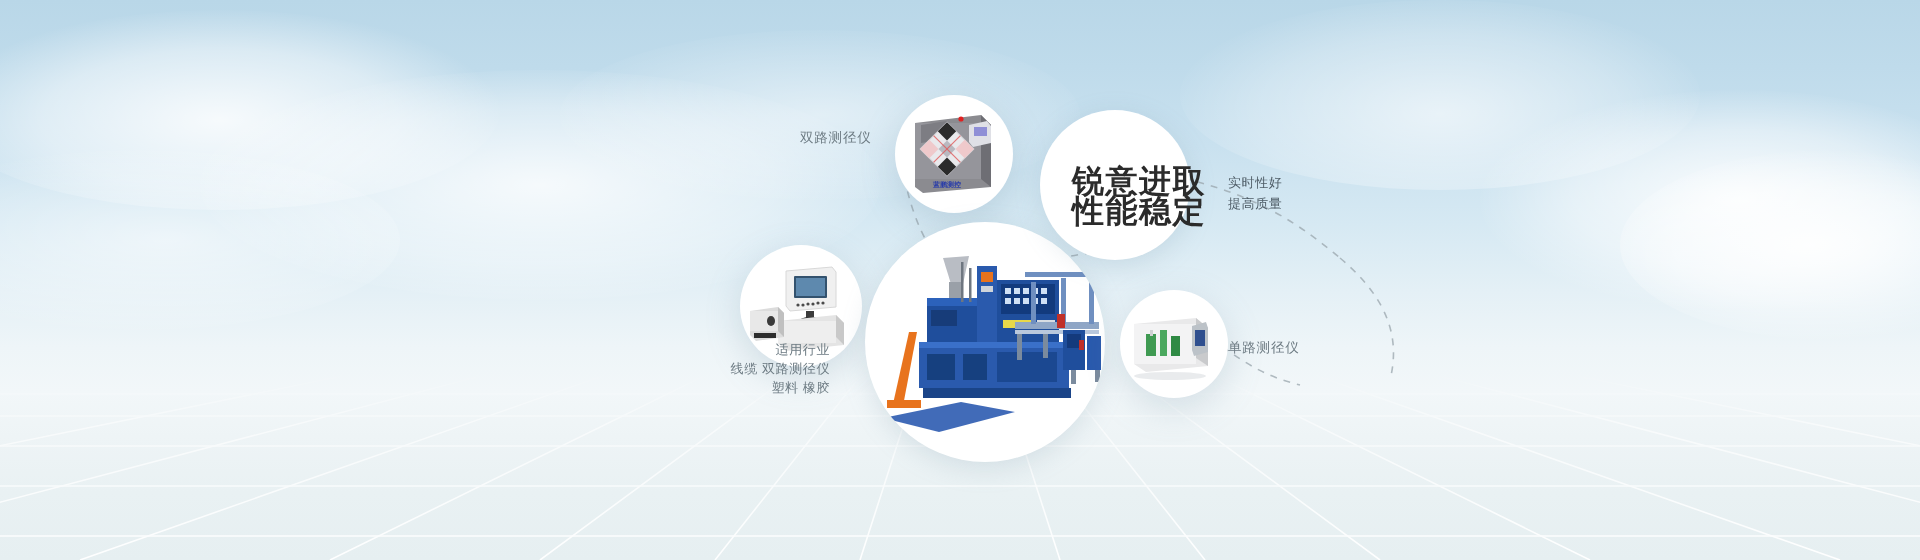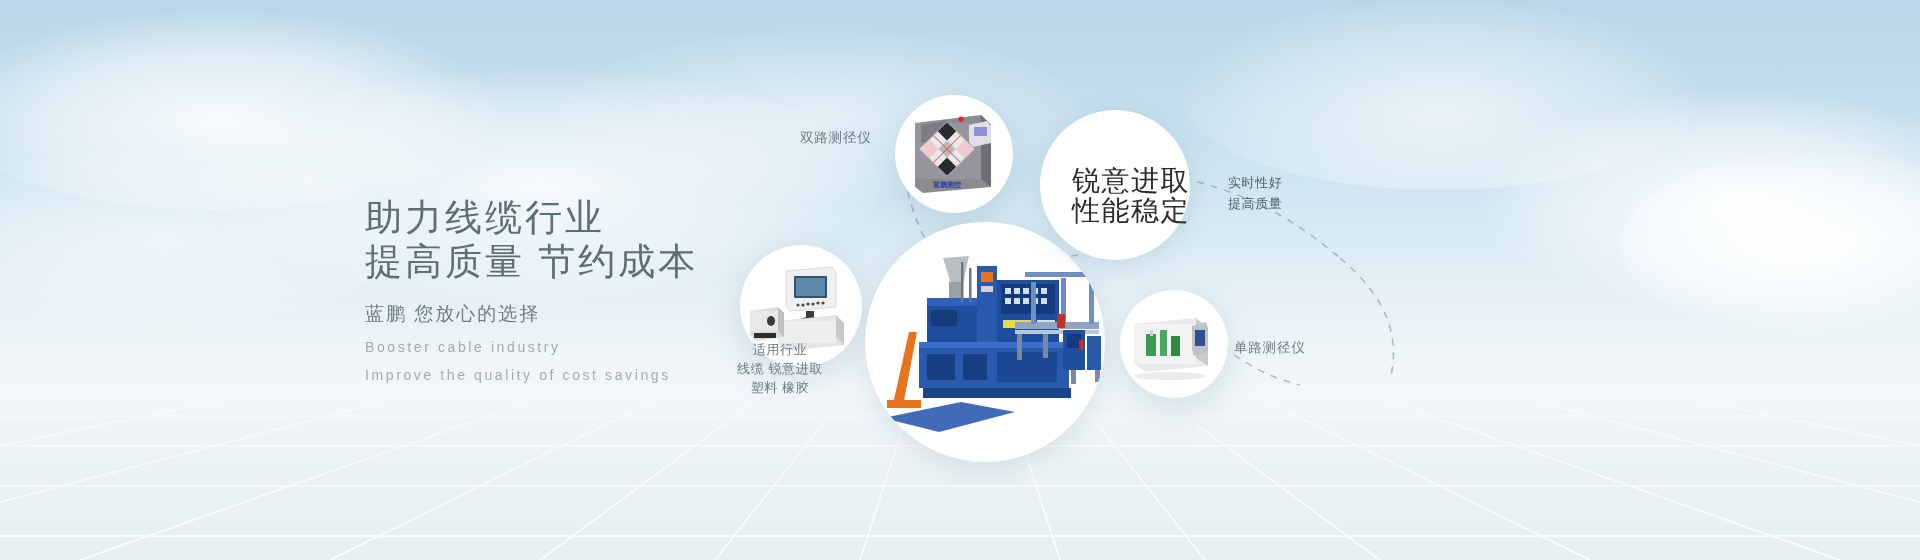--- a/index.html
+++ b/index.html
@@ -80,31 +80,31 @@
   .bubble.soft { box-shadow:0 10px 34px rgba(120,150,170,.26); }
 
   .lbl {
     position:absolute; color:#6c7a82; white-space:nowrap;
   }
   .lbl-sm { font-size:13px; letter-spacing:.6px; line-height:19px; }
   .lbl-md { font-size:13.5px; letter-spacing:.8px; line-height:20px; }
 
   #slogan {
     position:absolute; left:372px; top:166px;
-    font-size:28px; line-height:30px; letter-spacing:1.5px;
-    color:#2b2b2b; white-space:nowrap; font-weight:400;
+    font-size:32px; line-height:30px; letter-spacing:1.5px;
+    color:#2b2b2b; white-space:nowrap; font-weight:700;
   }
   #feature {
     position:absolute; left:480px; top:172px;
     font-size:13px; line-height:21px; letter-spacing:.6px;
     color:#4e5c66; white-space:nowrap;margin-left:48px;
   }
   #label-dual   { left:100px;  top:128px; }
-  #label-single { left:528px;  top:338px;padding-left:6px; }
-  #label-apply  { left:30px;   top:340px; text-align:center; width:100px; }
+  #label-single { left:528px;  top:338px; }
+  #label-apply  { left:30px;   top:340px; text-align:right; width:100px; }
 </style>
 </head>
 <body>
 
 <div id="banner">
 
   <div class="cloud c1"></div>
   <div class="cloud c2"></div>
   <div class="cloud c7"></div>
   <div class="cloud c3"></div>
@@ -144,27 +144,20 @@
         <line x1="960" y1="-120" x2="1205" y2="190"></line>
         <line x1="960" y1="-120" x2="1380" y2="190"></line>
         <line x1="960" y1="-120" x2="1590" y2="190"></line>
         <line x1="960" y1="-120" x2="1840" y2="190"></line>
         <line x1="960" y1="-120" x2="2140" y2="190"></line>
         <line x1="960" y1="-120" x2="2480" y2="190"></line>
       </g>
     </svg>
   </div>
 
-  <div id="headline-block">
-    <div class="h-line">助力线缆行业</div>
-    <div class="h-line">提高质量 节约成本</div>
-    <div id="sub-cn">蓝鹏 您放心的选择</div>
-    <div class="sub-en">Booster cable industry</div>
-    <div class="sub-en">Improve the quality of cost savings</div>
-  </div>
 
   <div id="cluster">
 
     <svg class="dash" viewBox="0 0 1220 560">
       <g fill="none" stroke="#9aa6ad" stroke-width="1.6" stroke-dasharray="7 7" opacity=".75">
         <path d="M200,150 C 210,235 245,285 300,312"></path>
         <path d="M420,250 C 330,255 270,290 232,330"></path>
         <path d="M470,175 C 560,195 600,225 640,258"></path>
         <path d="M500,330 C 540,360 560,375 600,385"></path>
         <path d="M640,258 C 690,300 700,340 690,380"></path>
@@ -225,21 +218,21 @@
 
         <polygon points="10,66 38,62 44,68 44,92 16,96 10,90" fill="#dcdcdc"></polygon>
         <polygon points="38,62 44,68 44,92 38,86" fill="#c0c0c0"></polygon>
         <rect x="10" y="66" width="28" height="20" fill="#e8e8e8"></rect>
         <ellipse cx="31" cy="76" rx="4" ry="5" fill="#3a3a3a"></ellipse>
         <rect x="14" y="88" width="22" height="5" fill="#2d2d2d"></rect>
       </svg>
     </div>
     <div class="lbl lbl-sm" id="label-apply">
       <div>适用行业</div>
-      <div>线缆 锐意进取</div>
+      <div>线缆 双路测径仪</div>
       <div>塑料 橡胶</div>
     </div>
 
     <div class="bubble" style="left:165px; top:222px; width:240px; height:240px;">
       <svg width="240" height="240" viewBox="0 0 240 240">
 
         <polygon points="18,196 96,180 150,190 74,210" fill="#2c5bb0" opacity=".9"></polygon>
 
         <path d="M28,182 L44,110 L52,110 L38,184 Z" fill="#e8731d"></path>
         <rect x="22" y="178" width="34" height="8" fill="#e8731d"></rect>

